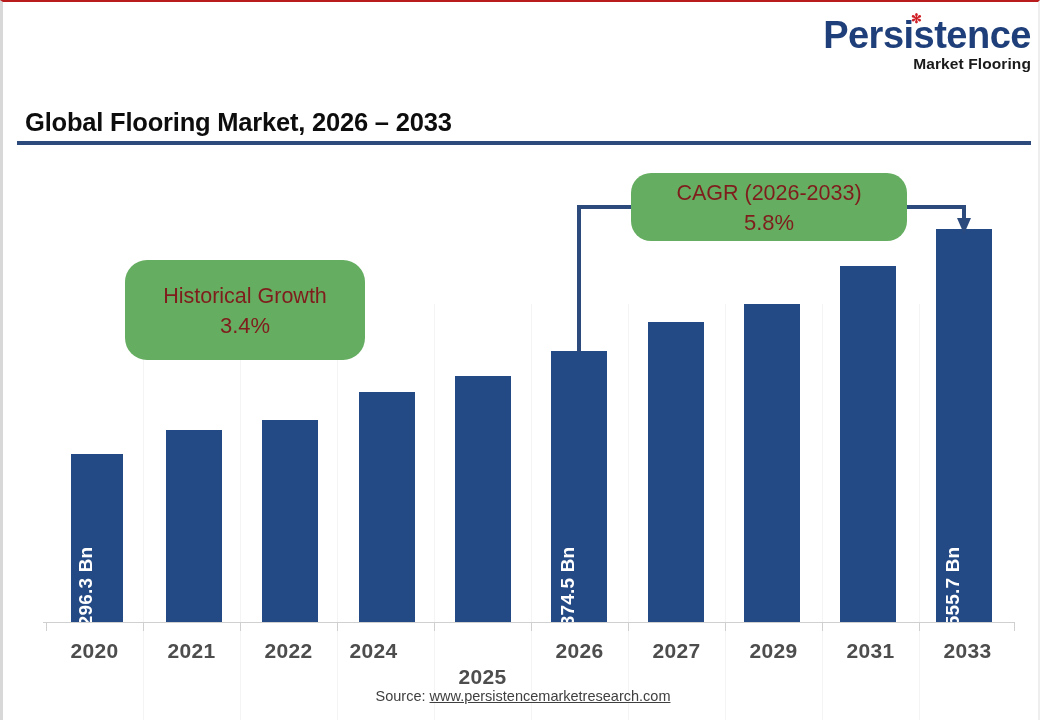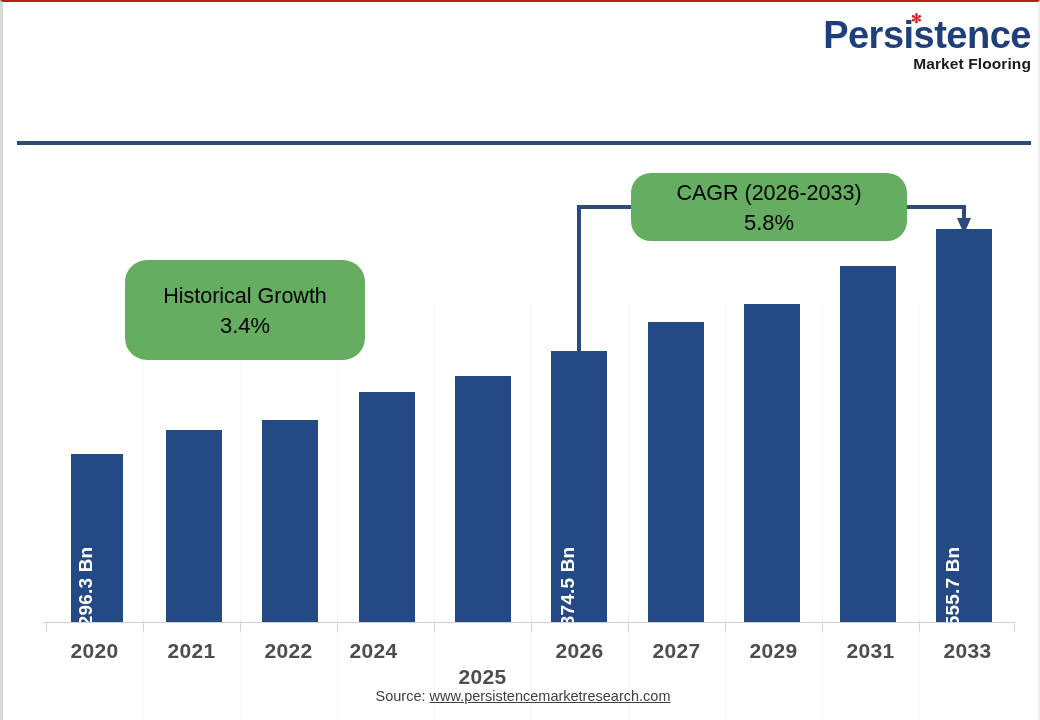--- a/index.html
+++ b/index.html
@@ -150,21 +150,21 @@
     width: 1040px;
     height: 720px;
     pointer-events: none;
   }
 
   
   .callout {
     position: absolute;
     background: #65ad60;
     border-radius: 22px;
-    color: #000000;
+    color: #7f1d1d;
     text-align: center;
     box-sizing: border-box;
     display: flex;
     flex-direction: column;
     align-items: center;
     justify-content: center;
   }
   .callout .line1,
   .callout .line2 {
     font-size: 21.5px;
@@ -212,20 +212,21 @@
 <div id="page">
 
   <div id="logo">
     <div id="logo-main">
       <span>Persistence</span>
       <span id="logo-star">✻</span>
     </div>
     <div id="logo-sub">Market Flooring</div>
   </div>
 
+  <div id="title">Global Flooring Market, 2026 – 2033</div>
   <div id="title-rule"></div>
 
   <div id="plot">
 
     <div class="axis-grid" style="left:140px;  height:468px;"></div>
     <div class="axis-grid" style="left:237px;  height:468px;"></div>
     <div class="axis-grid" style="left:334px;  height:468px;"></div>
     <div class="axis-grid" style="left:431px;  height:468px;"></div>
     <div class="axis-grid" style="left:528px;  height:468px;"></div>
     <div class="axis-grid" style="left:625px;  height:468px;"></div>

